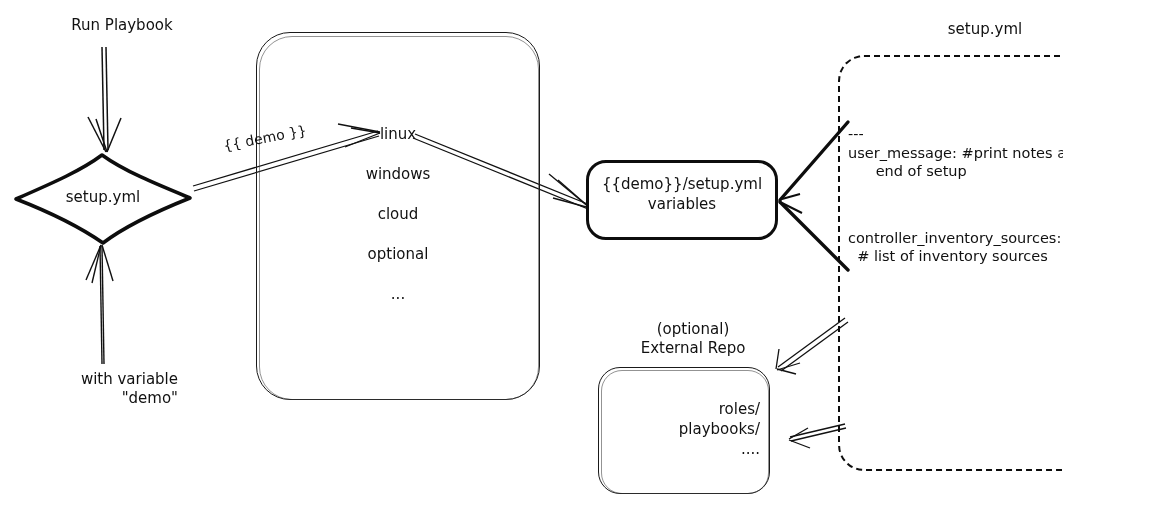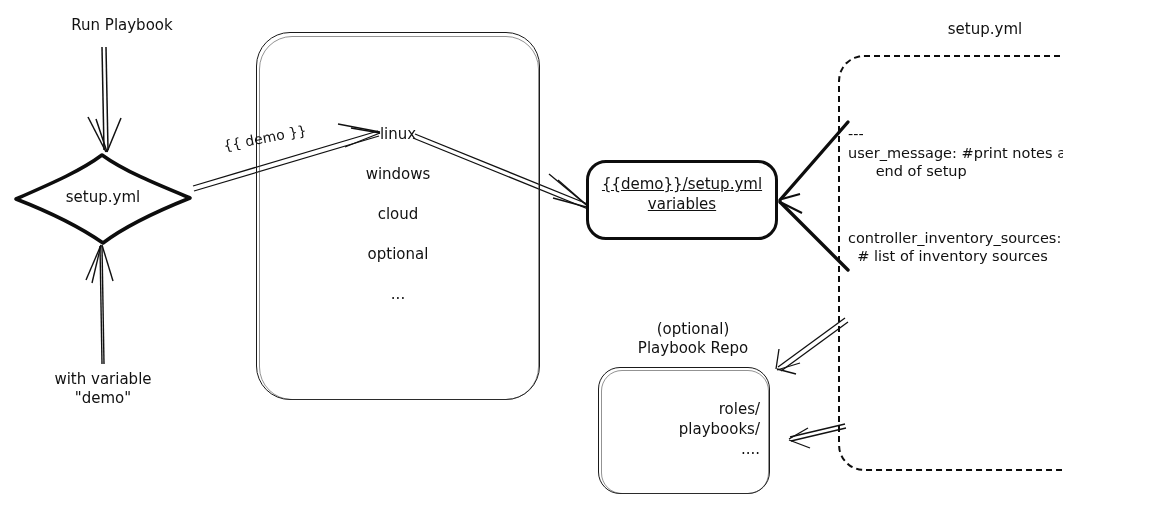--- a/index.html
+++ b/index.html
@@ -219,44 +219,44 @@
     </g>
 
     <g stroke="#0d0d0d" fill="#fff" stroke-width="3.6" stroke-linejoin="round" stroke-linecap="round">
       <path d="M16,199 C55,182 82,170 102,155 C124,171 156,184 190,198
                C155,212 124,227 103,243 C80,227 52,213 16,199 Z"></path>
     </g>
   </svg>
 
   <div class="lbl center title-run">Run Playbook</div>
 
-  <div class="lbl center title-withvar" style="white-space:pre-line;">with variable
+  <div class="lbl center title-withvar" style="white-space:pre-line;text-align:right;">with variable
 "demo"</div>
 
   <div class="diamond-label">setup.yml</div>
 
 
   <div class="repo-box"></div>
 
   <div class="repo-items">
     <div>linux</div>
     <div>windows</div>
     <div>cloud</div>
     <div>optional</div>
     <div>...</div>
   </div>
 
   <div class="lbl wire-label-demo">{{ demo }}</div>
 
   <div class="vars-box"></div>
-  <div class="vars-label" style="white-space:pre-line;text-decoration:underline;">{{demo}}/setup.yml
+  <div class="vars-label" style="white-space:pre-line;">{{demo}}/setup.yml
 variables</div>
 
   <div class="lbl center title-extrepo" style="white-space:pre-line;">(optional)
-Playbook Repo</div>
+External Repo</div>
 
   <div class="ext-box"></div>
   <div class="ext-items" style="white-space:pre-line;">roles/
 playbooks/
 ....</div>
 
   <div class="lbl center title-setupyml">setup.yml</div>
 
   <div class="dashed-box"></div>
 

